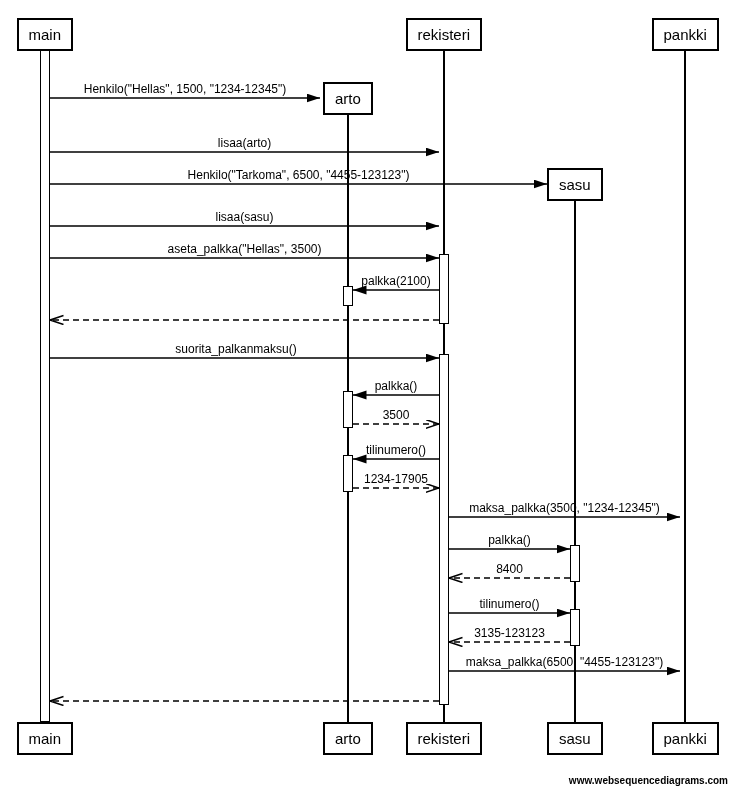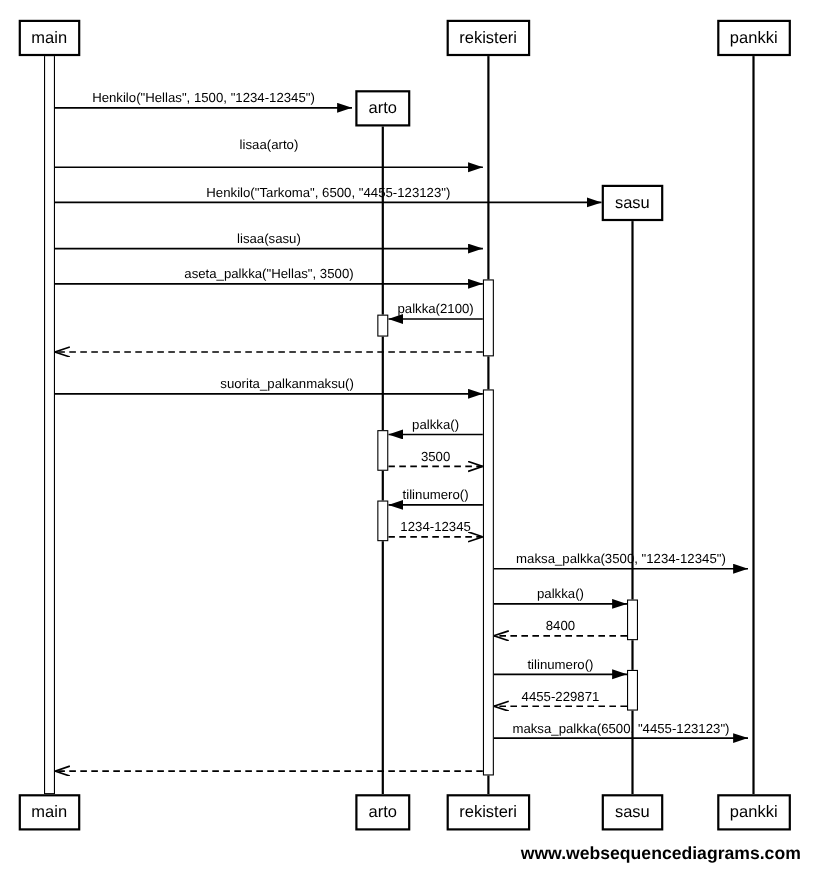--- a/index.html
+++ b/index.html
@@ -37,21 +37,21 @@
   }
   .msg-label {
     position: absolute;
     font-size: 12px;
     text-align: center;
     white-space: nowrap;
     transform: translateX(-50%);
   }
   .footer {
     position: absolute;
-    font-size: 16px;
+    font-size: 10px;
     font-weight: bold;
   }
   svg {
     position: absolute;
     left: 0;
     top: 0;
     pointer-events: none;
   }
 </style>
 </head>
@@ -104,30 +104,30 @@
     <div class="actor-box" style="top: 722px; left: 16.5px;">main</div>
     <div class="actor-box" style="top: 82px; left: 323px;">arto</div>
     <div class="actor-box" style="top: 722px; left: 323px;">arto</div>
     <div class="actor-box" style="top: 18px; left: 405.5px;">rekisteri</div>
     <div class="actor-box" style="top: 722px; left: 405.5px;">rekisteri</div>
     <div class="actor-box" style="top: 168px; left: 547px;">sasu</div>
     <div class="actor-box" style="top: 722px; left: 547px;">sasu</div>
     <div class="actor-box" style="top: 18px; left: 651.5px;">pankki</div>
     <div class="actor-box" style="top: 722px; left: 651.5px;">pankki</div>
     <div class="msg-label" style="left: 185px; top: 82px;">Henkilo("Hellas", 1500, "1234-12345")</div>
-    <div class="msg-label" style="left: 244.5px; top: 124px;">lisaa(arto)</div>
+    <div class="msg-label" style="left: 244.5px; top: 136px;">lisaa(arto)</div>
     <div class="msg-label" style="left: 298.5px; top: 168px;">Henkilo("Tarkoma", 6500, "4455-123123")</div>
     <div class="msg-label" style="left: 244.5px; top: 210px; text-align: center;">lisaa(sasu)</div>
     <div class="msg-label" style="left: 244.5px; top: 242px;">aseta_palkka("Hellas", 3500)</div>
     <div class="msg-label" style="left: 396px; top: 274px;">palkka(2100)</div>
-    <div class="msg-label" style="left: 261px; top: 342px;">suorita_palkanmaksu()</div>
+    <div class="msg-label" style="left: 236px; top: 342px;">suorita_palkanmaksu()</div>
     <div class="msg-label" style="left: 396px; top: 379px;">palkka()</div>
     <div class="msg-label" style="left: 396px; top: 408px; text-align: right;">3500</div>
     <div class="msg-label" style="left: 396px; top: 443px;">tilinumero()</div>
-    <div class="msg-label" style="left: 396px; top: 472px;">1234-12345</div>
+    <div class="msg-label" style="left: 396px; top: 472px;">1234-17905</div>
     <div class="msg-label" style="left: 564.5px; top: 501px;">maksa_palkka(3500, "1234-12345")</div>
     <div class="msg-label" style="left: 509.5px; top: 533px;">palkka()</div>
     <div class="msg-label" style="left: 509.5px; top: 562px;">8400</div>
     <div class="msg-label" style="left: 509.5px; top: 597px;">tilinumero()</div>
-    <div class="msg-label" style="left: 509.5px; top: 626px;">4455-229871</div>
+    <div class="msg-label" style="left: 509.5px; top: 626px;">3135-123123</div>
     <div class="msg-label" style="left: 564.5px; top: 655px;">maksa_palkka(6500, "4455-123123")</div>
     <div class="footer" style="right: 12px; bottom: 10px;">www.websequencediagrams.com</div>
   </div>
 
 </body></html>

